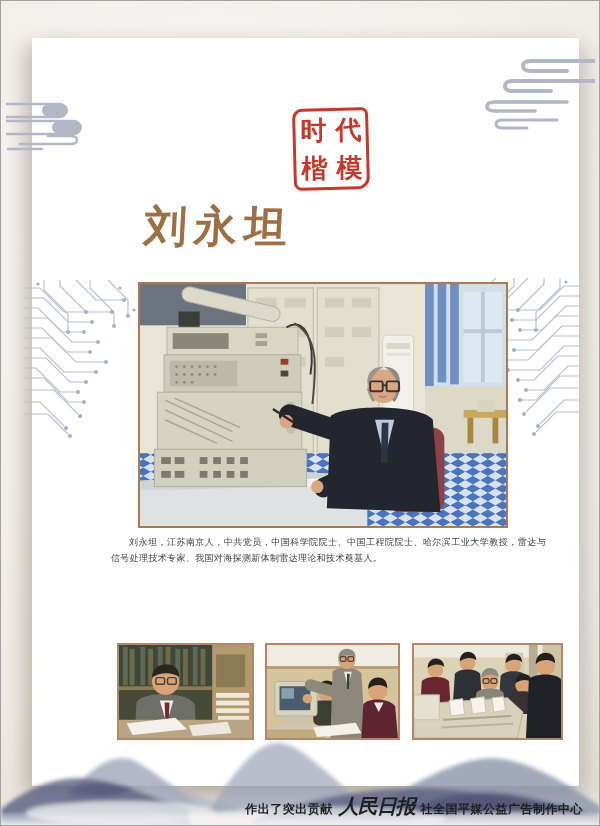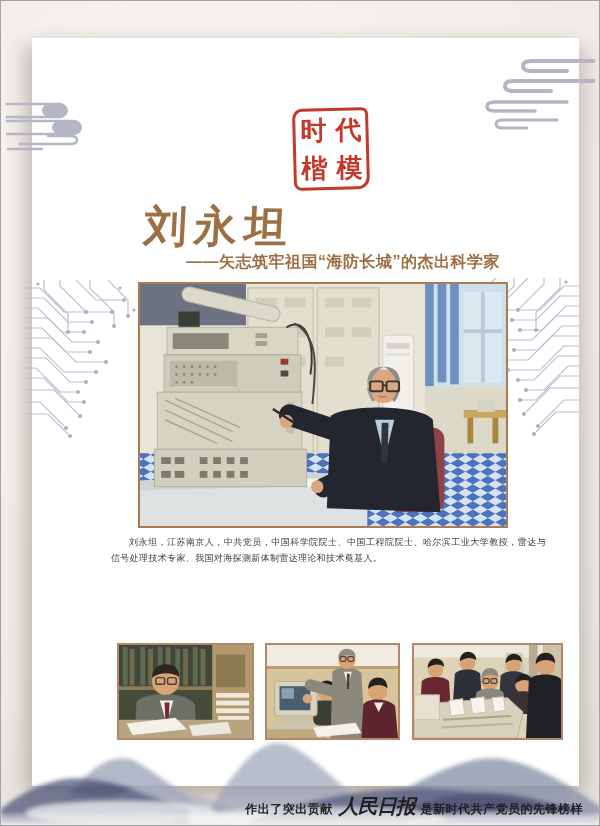--- a/index.html
+++ b/index.html
@@ -84,21 +84,20 @@
     </svg>
 
     <div class="seal">
       <span>时</span>
       <span>代</span>
       <span>楷</span>
       <span>模</span>
     </div>
 
     <h1 class="title">刘永坦</h1>
-    <div class="subtitle">——矢志筑牢祖国“海防长城”的杰出科学家</div>
 
     <svg class="circuit" style="left:-8px;top:242px;width:120px;height:200px;" viewBox="0 0 120 200">
       <g fill="none" stroke="#bcc0d2" stroke-width="1.2">
         <path d="M0,8 H16 L40,32 H60"></path>
           <path d="M0,18 H20 L44,42 H66"></path>
           <path d="M0,28 H14 L38,52 H58"></path>
         <path d="M0,38 H24 L48,62 H72"></path>
           <path d="M0,48 H18 L42,72 H64"></path>
           <path d="M0,58 H28 L52,82 H80"></path>
         <path d="M0,68 H16 L40,92 H70"></path>
@@ -490,15 +489,15 @@
       <ellipse cx="120" cy="104" rx="95" ry="12" fill="#f2f1f3" opacity=".75"></ellipse>
       <ellipse cx="320" cy="110" rx="125" ry="12" fill="#eeedf1" opacity=".7"></ellipse>
       <ellipse cx="520" cy="114" rx="110" ry="11" fill="#eceaf0" opacity=".6"></ellipse>
     </g>
     <rect y="102" width="600" height="16" fill="url(#fade)"></rect>
   </svg>
 
   <div class="footer">
     <span>作出了突出贡献</span>
     <span class="logo-script">人民日报</span>
-    <span>是新时代共产党员的先锋榜样</span>
+    <span>社全国平媒公益广告制作中心</span>
   </div>
 </div>
 
 </body></html>

